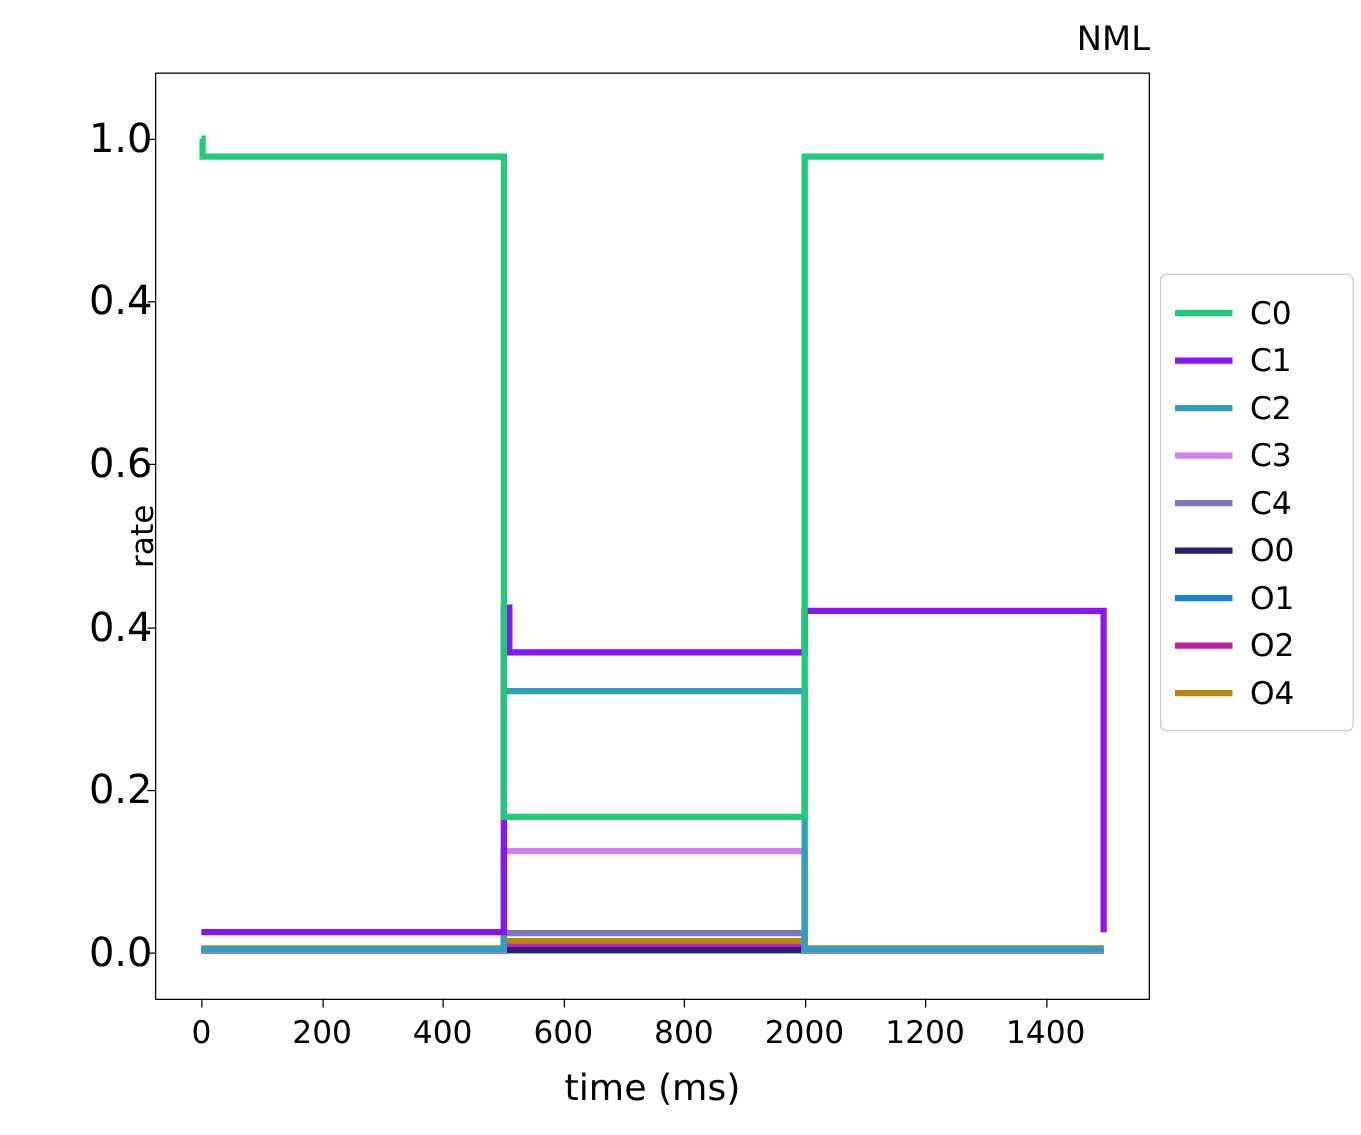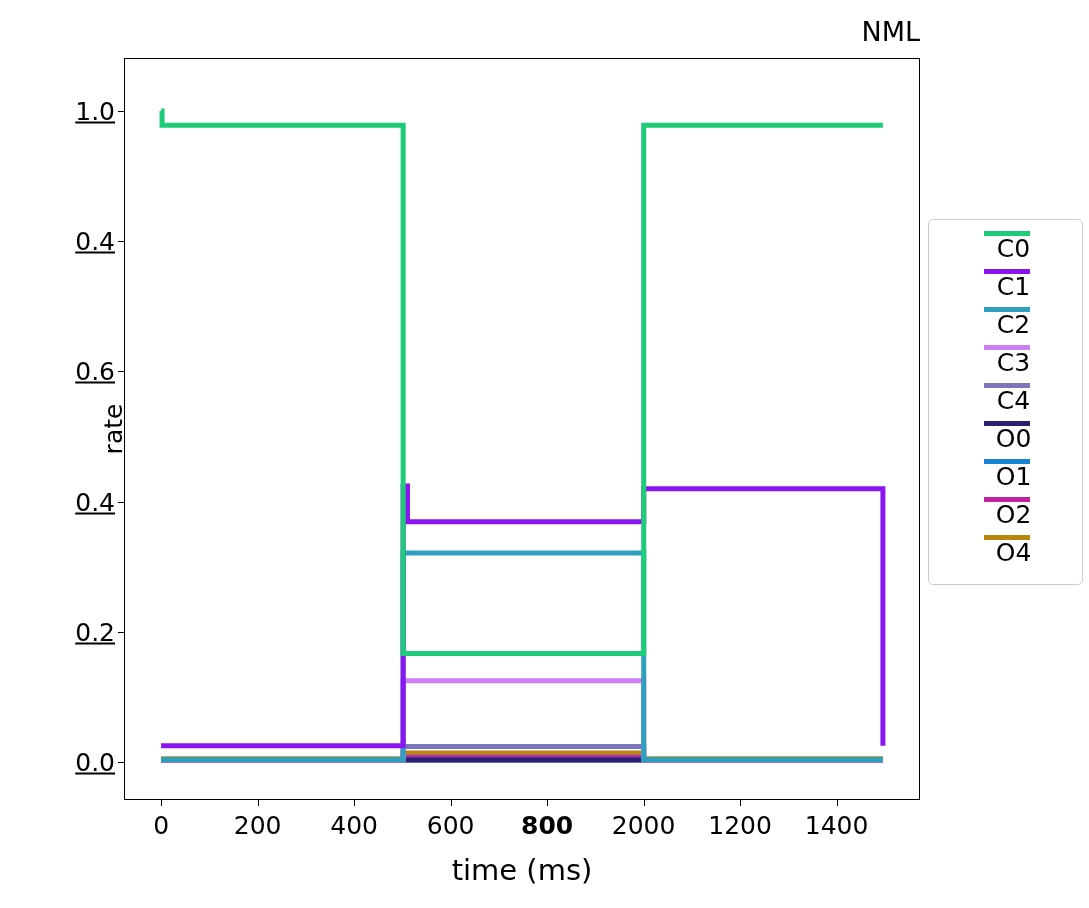--- a/index.html
+++ b/index.html
@@ -58,27 +58,26 @@
   .ytick-mark {
     position: absolute;
     width: 7px;
     height: 0;
     border-top: 1.6px solid #000000;
     left: -7px;
   }
   .ytick-label {
     position: absolute;
     right: 100%;
-    margin-right: 10px;
+    margin-right: 3px;
     transform: translateY(-50%);
-    font-size: 25px;
+    font-size: 32px;
     line-height: 25px;
     white-space: nowrap;
     color: #000000;
-    text-decoration: underline;
   }
   .xtick-mark {
     position: absolute;
     height: 7px;
     width: 0;
     border-left: 1.6px solid #000000;
     top: 100%;
   }
   .xtick-label {
     position: absolute;
@@ -126,21 +125,20 @@
     box-sizing: border-box;
     border: 1.2px solid #cccccc;
     border-radius: 5px;
     background: #ffffff;
     padding: 11px 9px 11px 11px;
   }
   .legend-row {
     display: flex;
     align-items: center;
     height: 38px;
-    flex-direction: column;
   }
   .legend-swatch {
     width: 46px;
     height: 5px;
     border-radius: 0;
     flex: 0 0 auto;
   }
   .legend-label {
     margin-left: 14px;
     font-size: 25px;
@@ -183,21 +181,21 @@
       <div class="ytick-label" style="top: 52.0702px;">1.0</div>
       <div class="xtick-mark" style="left: 36.1818px;"></div>
       <div class="xtick-label" style="left: 36.1818px;">0</div>
       <div class="xtick-mark" style="left: 132.667px;"></div>
       <div class="xtick-label" style="left: 132.667px;">200</div>
       <div class="xtick-mark" style="left: 229.152px;"></div>
       <div class="xtick-label" style="left: 229.152px;">400</div>
       <div class="xtick-mark" style="left: 325.636px;"></div>
       <div class="xtick-label" style="left: 325.636px;">600</div>
       <div class="xtick-mark" style="left: 422.121px;"></div>
-      <div class="xtick-label" style="left: 422.121px; font-weight: bold;">800</div>
+      <div class="xtick-label" style="left: 422.121px;">800</div>
       <div class="xtick-mark" style="left: 518.606px;"></div>
       <div class="xtick-label" style="left: 518.606px;">2000</div>
       <div class="xtick-mark" style="left: 615.091px;"></div>
       <div class="xtick-label" style="left: 615.091px;">1200</div>
       <div class="xtick-mark" style="left: 711.576px;"></div>
       <div class="xtick-label" style="left: 711.576px;">1400</div>
     </div>
 
   <div id="ylabel">rate</div>
   <div id="xlabel">time (ms)</div>

